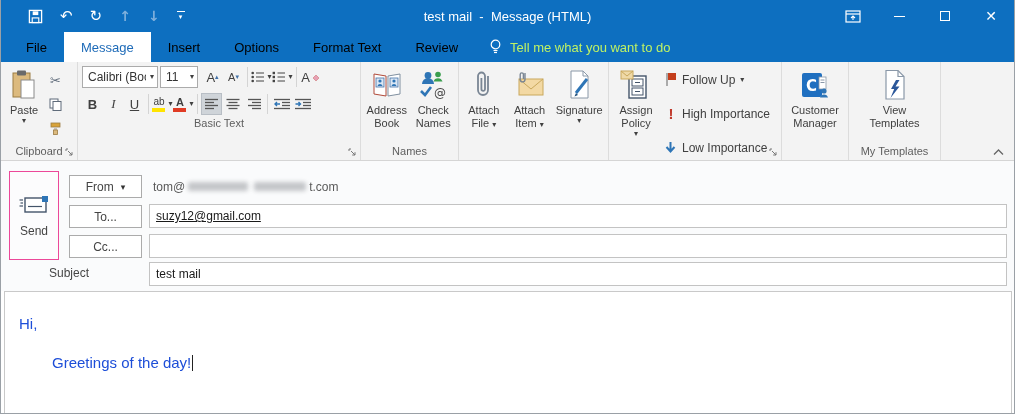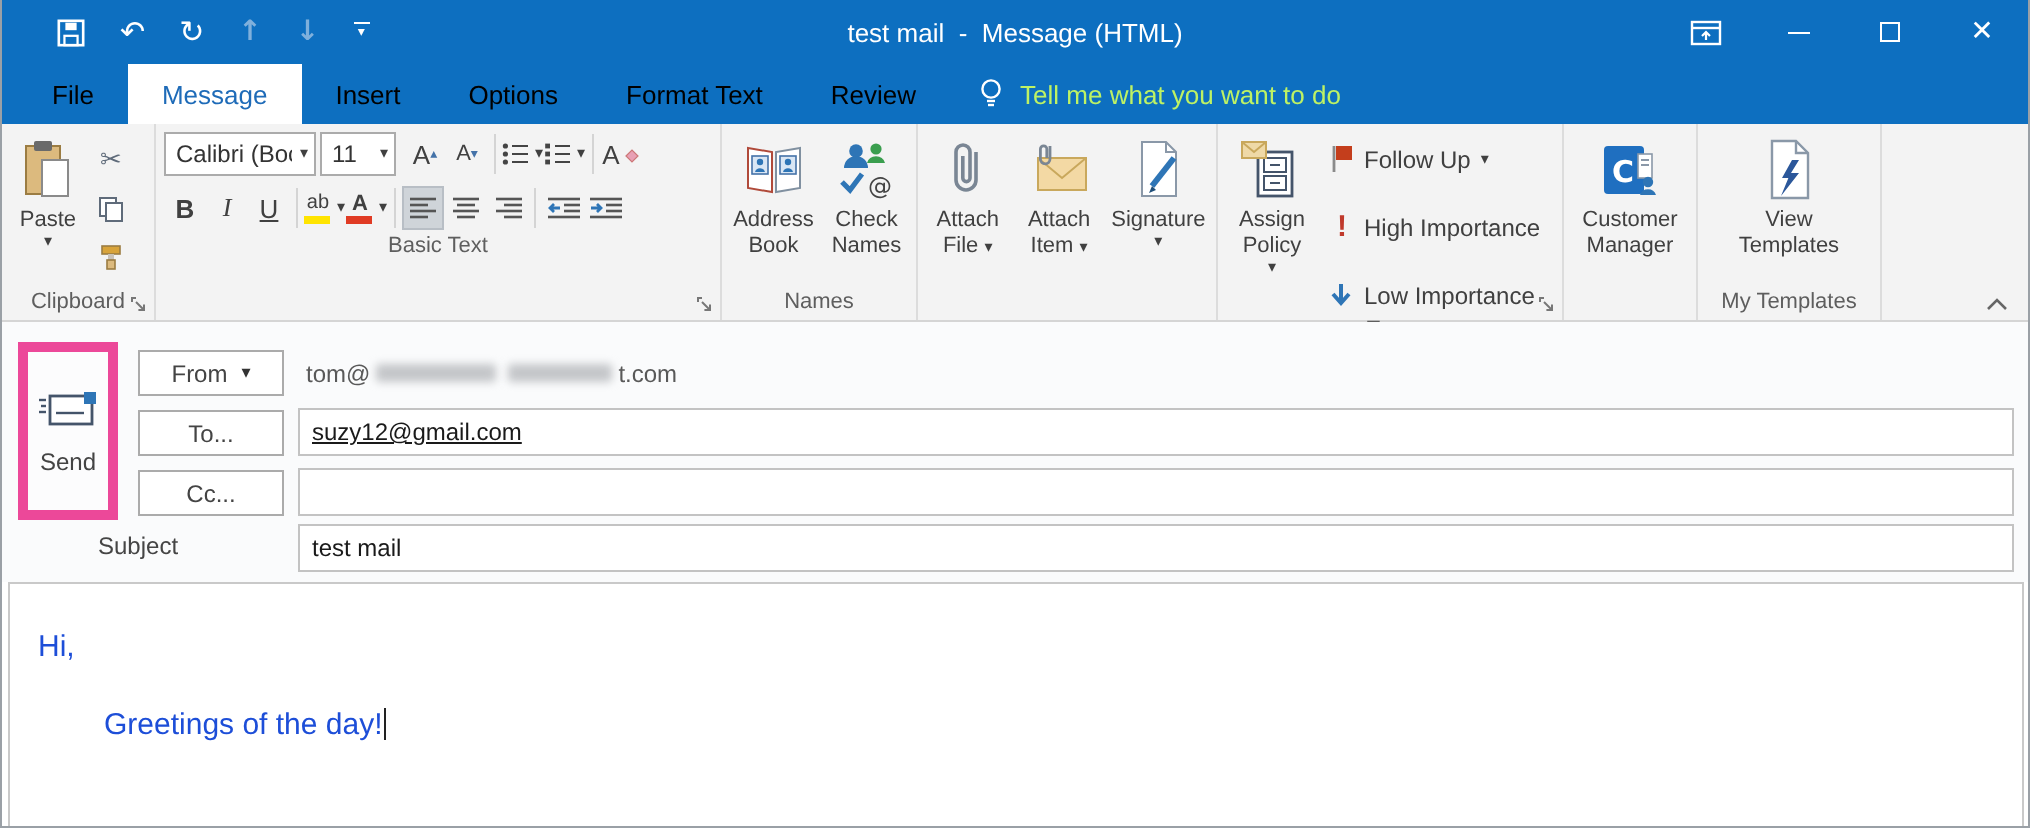--- a/index.html
+++ b/index.html
@@ -51,21 +51,21 @@
   .glyphU { text-decoration:underline; font-size:13px; }
   .colorbtn { display:flex; flex-direction:column; align-items:center; line-height:10px; }
   .colorbar { width:13px; height:4px; margin-top:1px; }
   .selected { background:#cfd4d9; border:1px solid #b8bec5; }
   .tagrows { display:flex; flex-direction:column; justify-content:flex-start; gap:15px; padding-top:6px; }
   .tagrow { display:flex; align-items:center; gap:5px; height:19px; font-size:12px; color:#404040; white-space:nowrap; }
   .collapse-ribbon { position:absolute; right:10px; bottom:4px; }
 
   
   .composer { position:absolute; top:161px; left:0; right:0; height:130px; background:#fafbfc; }
-  .sendbtn { position:absolute; left:8px; top:10px; width:50px; height:89px; background:#fcfcfd; border:5px solid #ec4899;
+  .sendbtn { position:absolute; left:8px; top:10px; width:50px; height:89px; background:#fcfcfd; border:1px solid #ec4899;
              display:flex; flex-direction:column; align-items:center; justify-content:center; gap:10px; font-size:12px; color:#444; }
   .hbtn { position:absolute; left:68px; width:73px; height:23px; background:#fff; border:1px solid #ababab;
           display:flex; align-items:center; justify-content:center; gap:7px; font-size:12px; color:#444; }
   .hfield { position:absolute; left:148px; right:7px; height:24px; background:#fff; border:1px solid #c3c3c3;
             display:flex; align-items:center; padding:0 6px; font-size:12px; color:#1a1a1a; }
   .fromvalue { position:absolute; left:152px; top:14px; height:23px; display:flex; align-items:center; font-size:12px; color:#595959; }
   .blurchunk { display:inline-block; height:9px; background:#c4c6c9; border-radius:2px; filter:blur(2px); margin:0 3px; }
   .subjectlabel { position:absolute; left:48px; top:105px; font-size:12px; color:#454545; }
   .underlined { text-decoration:underline; }
 

